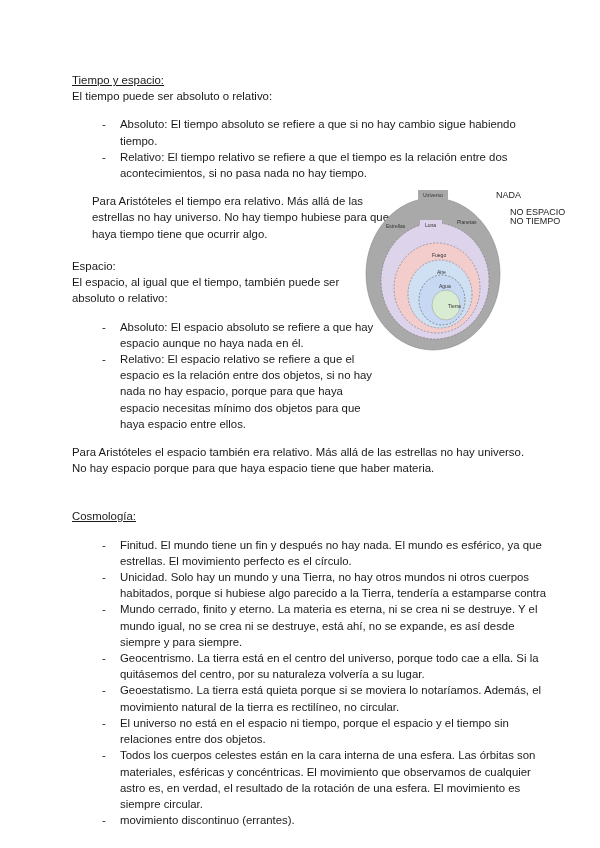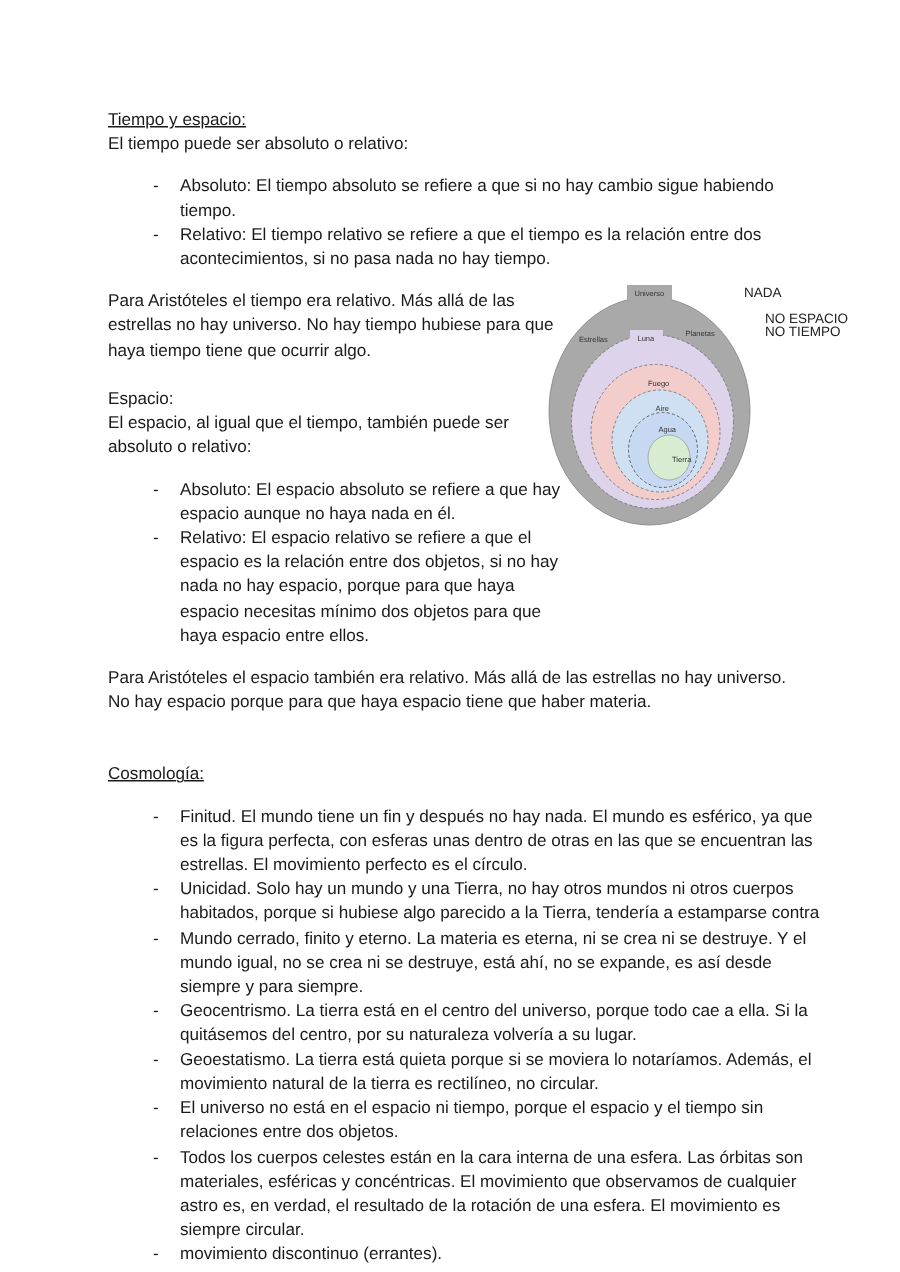--- a/index.html
+++ b/index.html
@@ -4,21 +4,21 @@
 <style>
   html, body { margin: 0; padding: 0; background: #ffffff; }
   body { width: 600px; height: 848px; position: relative; overflow: hidden;
          font-family: "Liberation Sans", sans-serif; color: #1a1a1a; }
   .page { position: absolute; left: 72px; top: 72px; width: 470px; font-size: 11.4px; line-height: 16.2px; }
   .line { display: block; white-space: nowrap; }
   .u { text-decoration: underline; }
   ul.dash { list-style: none; margin: 12px; padding: 0; }
   ul.dash li { position: relative; padding-left: 36px; }
   ul.dash li::before { content: "-"; position: absolute; left: 18px; top: 0; }
-  .narrow { width: 290px; }
+  .narrow { width: 290px; margin-left: 20px; }
   .gap { height: 16.2px; }
   .gap2 { height: 32px; }
   .diagram { position: absolute; left: 360px; top: 184px; width: 210px; height: 180px; }
   .diagram svg { width: 210px; height: 180px; display: block; }
   .dlabel { font-family: "Liberation Sans", sans-serif; font-size: 5px; fill: #333; }
   .nada { font-family: "Liberation Sans", sans-serif; font-size: 9px; fill: #222; }
 </style>
 </head>
 <body>
 
@@ -57,21 +57,20 @@
       <span class="line">haya espacio entre ellos.</span>
     </li>
   </ul>
   <span class="line">Para Aristóteles el espacio también era relativo. Más allá de las estrellas no hay universo.</span>
   <span class="line">No hay espacio porque para que haya espacio tiene que haber materia.</span>
   <div class="gap2"></div>
   <span class="line u">Cosmología:</span>
   <ul class="dash" id="cosmo-list">
       <li>
         <span class="line">Finitud. El mundo tiene un fin y después no hay nada. El mundo es esférico, ya que</span>
-        <span class="line">es la figura perfecta, con esferas unas dentro de otras en las que se encuentran las</span>
         <span class="line">estrellas. El movimiento perfecto es el círculo.</span>
       </li>
       <li>
         <span class="line">Unicidad. Solo hay un mundo y una Tierra, no hay otros mundos ni otros cuerpos</span>
         <span class="line">habitados, porque si hubiese algo parecido a la Tierra, tendería a estamparse contra</span>
       </li>
       <li>
         <span class="line">Mundo cerrado, finito y eterno. La materia es eterna, ni se crea ni se destruye. Y el</span>
         <span class="line">mundo igual, no se crea ni se destruye, está ahí, no se expande, es así desde</span>
         <span class="line">siempre y para siempre.</span>

